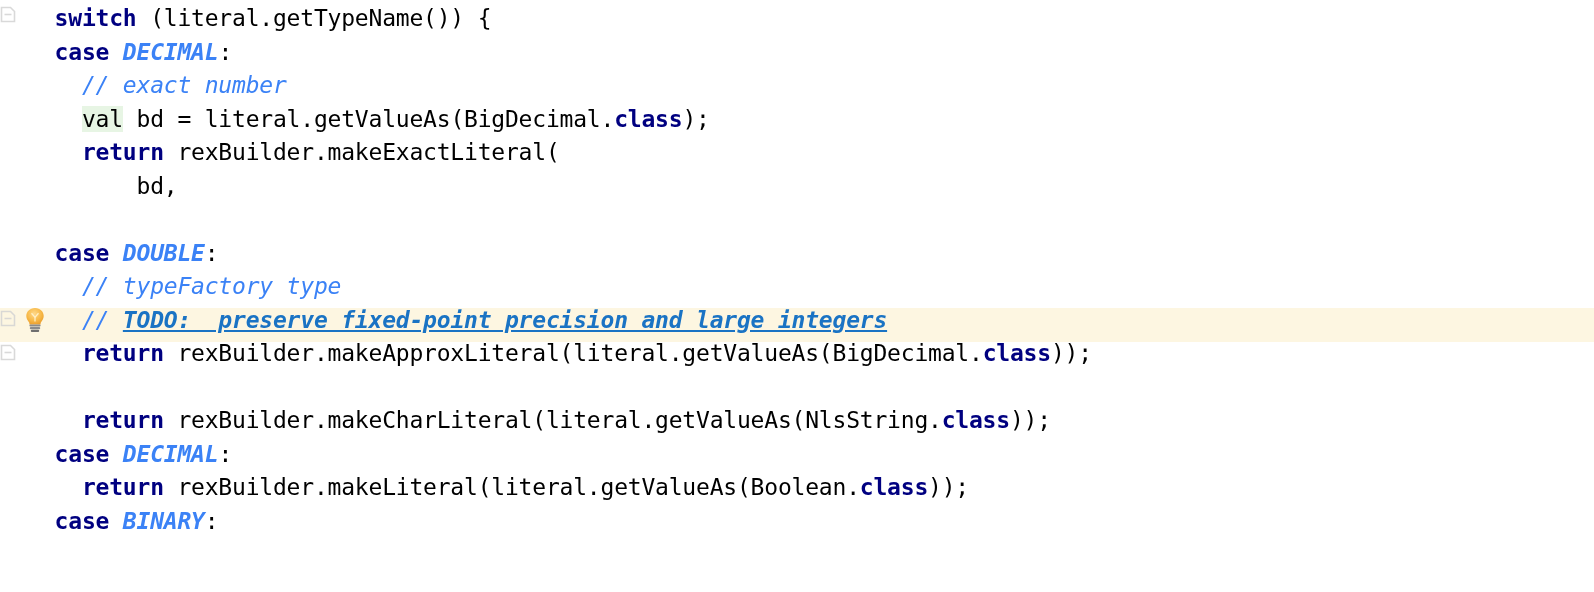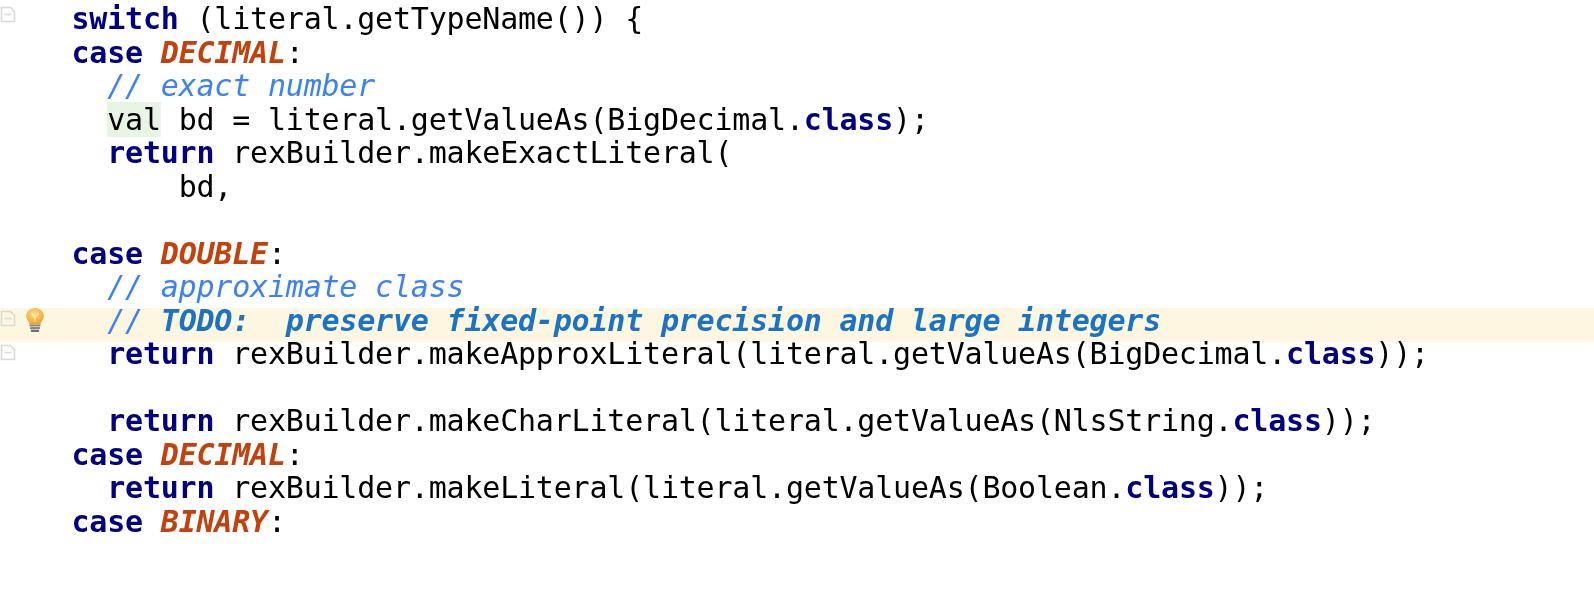--- a/index.html
+++ b/index.html
@@ -71,30 +71,30 @@
     top: 0;
     width: 1594px;
     z-index: 2;
     padding-top: 2px;
   }
   .cline {
     height: 33.5px;
     line-height: 33.5px;
     white-space: pre;
     font-family: "DejaVu Sans Mono", monospace;
-    font-size: 30px;
+    font-size: 23px;
     color: #000000;
     letter-spacing: -0.2px;
   }
 
   
   .kw       { color: #000080; font-weight: bold; }
-  .enumc    { color: #c2410c; font-weight: bold; font-style: italic; margin-top: 20px; }
+  .enumc    { color: #3b82f6; font-weight: bold; font-style: italic; margin-top: 20px; }
   .cmt      { color: #3b82f6; font-style: italic; }
-  .todo     { color: #1a73c4; font-weight: bold; font-style: italic; }
+  .todo     { color: #1a73c4; font-weight: bold; font-style: italic; text-decoration: underline; }
   .plain    { color: #000000; }
   .ident-hl { background: #e7f5e4; }
 </style>
 </head>
 <body>
 
 <div id="editor">
 
   <div class="code-surface">
     <div class="line-highlight" style="top: 308px;"></div>
@@ -102,21 +102,21 @@
 
   <div class="code-lines" id="code-lines">
       <div class="cline"><span class="plain">    </span><span class="kw">switch</span><span class="plain"> (literal.getTypeName()) {</span></div>
       <div class="cline"><span class="plain">    </span><span class="kw">case</span><span class="plain"> </span><span class="enumc">DECIMAL</span><span class="plain">:</span></div>
       <div class="cline"><span class="plain">      </span><span class="cmt">// exact number</span></div>
       <div class="cline"><span class="plain">      </span><span class="ident-hl">val</span><span class="plain"> bd = literal.getValueAs(BigDecimal.</span><span class="kw">class</span><span class="plain">);</span></div>
       <div class="cline"><span class="plain">      </span><span class="kw">return</span><span class="plain"> rexBuilder.makeExactLiteral(</span></div>
       <div class="cline"><span class="plain">          </span><span class="plain">bd,</span></div>
       <div class="cline">&nbsp;</div>
       <div class="cline"><span class="plain">    </span><span class="kw">case</span><span class="plain"> </span><span class="enumc">DOUBLE</span><span class="plain">:</span></div>
-      <div class="cline"><span class="plain">      </span><span class="cmt">// approximate class</span></div>
+      <div class="cline"><span class="plain">      </span><span class="cmt">// typeFactory type</span></div>
       <div class="cline"><span class="plain">      </span><span class="cmt">// </span><span class="todo">TODO:  preserve fixed-point precision and large integers</span></div>
       <div class="cline"><span class="plain">      </span><span class="kw">return</span><span class="plain"> rexBuilder.makeApproxLiteral(literal.getValueAs(BigDecimal.</span><span class="kw">class</span><span class="plain">));</span></div>
       <div class="cline">&nbsp;</div>
       <div class="cline"><span class="plain">      </span><span class="kw">return</span><span class="plain"> rexBuilder.makeCharLiteral(literal.getValueAs(NlsString.</span><span class="kw">class</span><span class="plain">));</span></div>
       <div class="cline"><span class="plain">    </span><span class="kw">case</span><span class="plain"> </span><span class="enumc">DECIMAL</span><span class="plain">:</span></div>
       <div class="cline"><span class="plain">      </span><span class="kw">return</span><span class="plain"> rexBuilder.makeLiteral(literal.getValueAs(Boolean.</span><span class="kw">class</span><span class="plain">));</span></div>
       <div class="cline"><span class="plain">    </span><span class="kw">case</span><span class="plain"> </span><span class="enumc">BINARY</span><span class="plain">:</span></div>
     </div>
 
   <div class="gutter" id="gutter">

